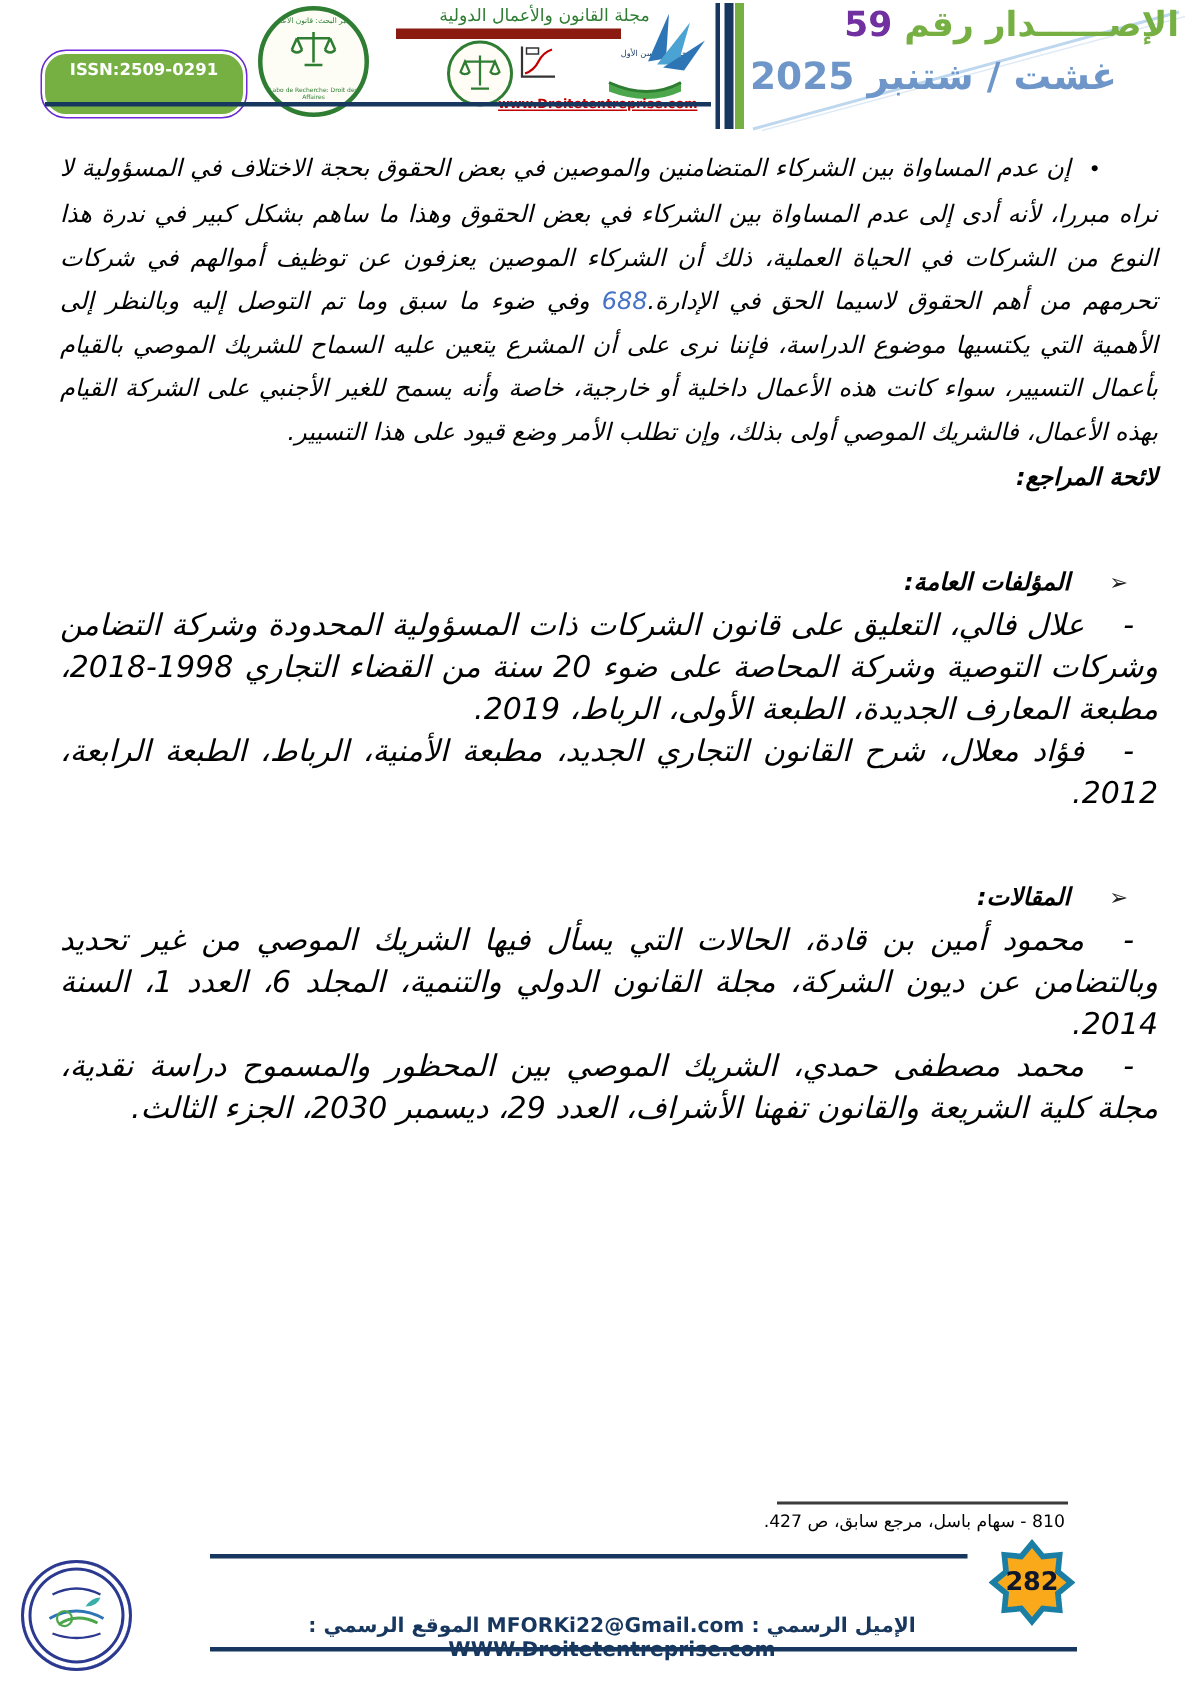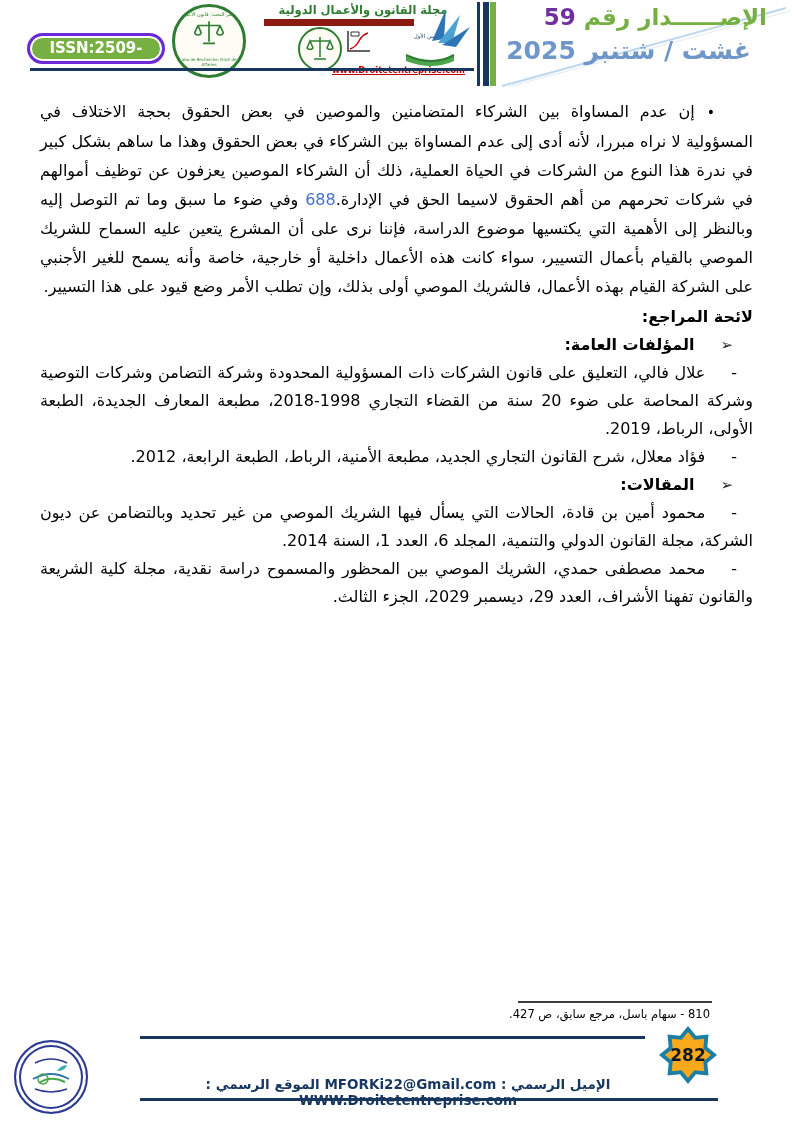--- a/index.html
+++ b/index.html
@@ -2,65 +2,65 @@
 <html lang="ar"><head>
 <meta charset="utf-8">
 <style>
   * { box-sizing: border-box; margin: 0; padding: 0; }
   html,body { background:#fff; }
   body { font-family: "DejaVu Sans", sans-serif; }
   .page { position: relative; width: 794px; height: 1123px; background: #fff; overflow: hidden; margin: 0 auto; }
 
   
   .issn-pill {
-    position: absolute; left: 27px; top: 33px; width: 138px; height: 31px;
-    background: #76B043; border: 3px solid #6d28d9; border-radius: 17px;
+    position: absolute; left: 27px; top: 33px; width: 138px; height: 46px;
+    background: #76B043; border: 1px solid #6d28d9; border-radius: 17px;
     box-shadow: inset 0 0 0 2px #fff;
-    color: #fff; font-weight: bold; font-size: 15px; line-height: 25px; text-align: center;
+    color: #fff; font-weight: bold; font-size: 11px; line-height: 25px; text-align: center;
   }
   .lab-logo {
     position: absolute; left: 172px; top: 4px; width: 74px; height: 74px;
     border: 3px solid #2E7D32; border-radius: 50%; background: #fdfdf6;
     overflow: hidden; text-align: center;
   }
   .lab-logo .arc-top { display:block; font-size: 5px; color:#2E7D32; margin-top: 4px; }
   .lab-logo .arc-bottom { display:block; font-size: 4px; color:#2E7D32; margin-top: 2px; }
   .journal-logo { position: absolute; left: 252px; top: 3px; width: 222px; height: 78px; }
-  .jl-title { text-align: center; font-size: 11.5px; font-weight: bold; color: #2E7D32; direction: rtl; }
+  .jl-title { text-align: center; font-size: 11.5px; font-weight: normal; color: #2E7D32; direction: rtl; }
   .jl-strip { position: absolute; left: 12px; top: 16px; width: 150px; height: 7px; background: #8B1A10; }
   .jl-minicircle {
     position: absolute; left: 46px; top: 24px; width: 44px; height: 44px;
     border: 2px solid #2E7D32; border-radius: 50%; background:#fffdf5;
   }
   .jl-chart { position: absolute; left: 94px; top: 26px; }
   .jl-univ { position: absolute; left: 158px; top: 30px; width: 52px; font-size: 5.5px; color: #17375E; text-align:center; direction: rtl; line-height: 1.3; }
   .jl-bird { position: absolute; left: 150px; top: 2px; }
   .jl-url { position: absolute; left: 80px; top: 62px; font-size: 8.5px; font-weight: bold; color: #C00000; text-decoration: underline; }
   .header-rule { position: absolute; left: 30px; top: 68px; width: 444px; height: 3px; background: #17375E; }
   .vbar { position: absolute; top: 2px; height: 84px; }
   .vbar-n1 { left: 477px; width: 3px; background: #17375E; }
   .vbar-n2 { left: 483px; width: 6px; background: #17375E; }
   .vbar-g  { left: 490px; width: 6px; background: #76B043; }
   .issue-block { position: absolute; left: 500px; top: 2px; width: 294px; height: 86px; }
   .issue-slash { position: absolute; inset: 0; z-index: 0; }
-  .issue-line { position: relative; z-index: 1; direction: rtl; text-align: right; padding-right: 27px; margin-top: 2px;
+  .issue-line { position: relative; z-index: 1; direction: rtl; text-align: right; padding-right: 8px; margin-top: 2px;
                 font-size: 23px; font-weight: bold; color: #76B043; }
   .issue-num { color: #7030A0; }
-  .date-line { position: relative; z-index: 1; direction: rtl; text-align: center; padding-right: 37px; margin-top: 6px;
+  .date-line { position: relative; z-index: 1; direction: rtl; text-align: left; padding-right: 37px; margin-top: 6px;
                font-size: 25px; font-weight: bold; color: #6E96C8; letter-spacing: 1px; }
 
   
-  .content { position: absolute; top: 97px; left: 40px; right: 41px; direction: rtl; color: #000; }
+  .content { position: absolute; top: 97px; left: 40px; right: 22px; direction: rtl; color: #000; font-style: italic; }
   .lead { font-size: 16px; line-height: 29px; text-align: justify; text-indent: 38px; }
   .lead .bullet { font-size: 14px; margin-left: 12px; }
   .fnref { color: #4472C4; }
   .refs-title { font-size: 16px; font-weight: bold; line-height: 28px; margin-top: 2px; }
-  .ref-heading { font-size: 16px; font-weight: bold; line-height: 28px; text-indent: 20px; }
+  .ref-heading { font-size: 16px; font-weight: bold; line-height: 28px; text-indent: 20px; margin-top: 42px; }
   .ref-heading .arrow { font-weight: normal; font-size: 15px; margin-left: 26px; color:#222; }
-  .ref-item { font-size: 16px; line-height: 28px; text-align: justify; text-indent: 16px; }
+  .ref-item { font-size: 20px; line-height: 28px; text-align: justify; text-indent: 16px; }
   .ref-item .marker { margin-left: 26px; }
 
   
   .footnote-sep { position: absolute; left: 518px; top: 1001px; width: 194px; height: 2px; background: #3b3b3b; }
   .footnote { position: absolute; right: 84px; top: 1007px; direction: rtl; font-size: 11.5px; color: #000; }
 
   
   .f-line1 { position: absolute; left: 140px; top: 1036px; width: 505px; height: 3px; background: #17375E; }
   .f-line2 { position: absolute; left: 140px; top: 1098px; width: 578px; height: 3px; background: #17375E; }
   .f-text1 { position: absolute; left: 100px; right: 78px; top: 1046px; direction: rtl; text-align: center;
@@ -166,21 +166,21 @@
       <span class="marker">-</span><span>فؤاد معلال، شرح القانون التجاري الجديد، مطبعة الأمنية، الرباط، الطبعة الرابعة، 2012.</span>
     </div>
 
     <div class="ref-heading">
       <span class="arrow">➢</span><span>المقالات:</span>
     </div>
     <div class="ref-item">
       <span class="marker">-</span><span>محمود أمين بن قادة، الحالات التي يسأل فيها الشريك الموصي من غير تحديد وبالتضامن عن ديون الشركة، مجلة القانون الدولي والتنمية، المجلد 6، العدد 1، السنة 2014.</span>
     </div>
     <div class="ref-item">
-      <span class="marker">-</span><span>محمد مصطفى حمدي، الشريك الموصي بين المحظور والمسموح دراسة نقدية، مجلة كلية الشريعة والقانون تفهنا الأشراف، العدد 29، ديسمبر 2029، الجزء الثالث.</span>
+      <span class="marker">-</span><span>محمد مصطفى حمدي، الشريك الموصي بين المحظور والمسموح دراسة نقدية، مجلة كلية الشريعة والقانون تفهنا الأشراف، العدد 29، ديسمبر 2030، الجزء الثالث.</span>
     </div>
   </main>
 
   <div class="footnote-sep"></div>
   <div class="footnote">810 - سهام باسل، مرجع سابق، ص 427.</div>
 
   <div class="f-line1"></div>
 
   <div class="page-badge">
     <div class="star star-outer"></div>

